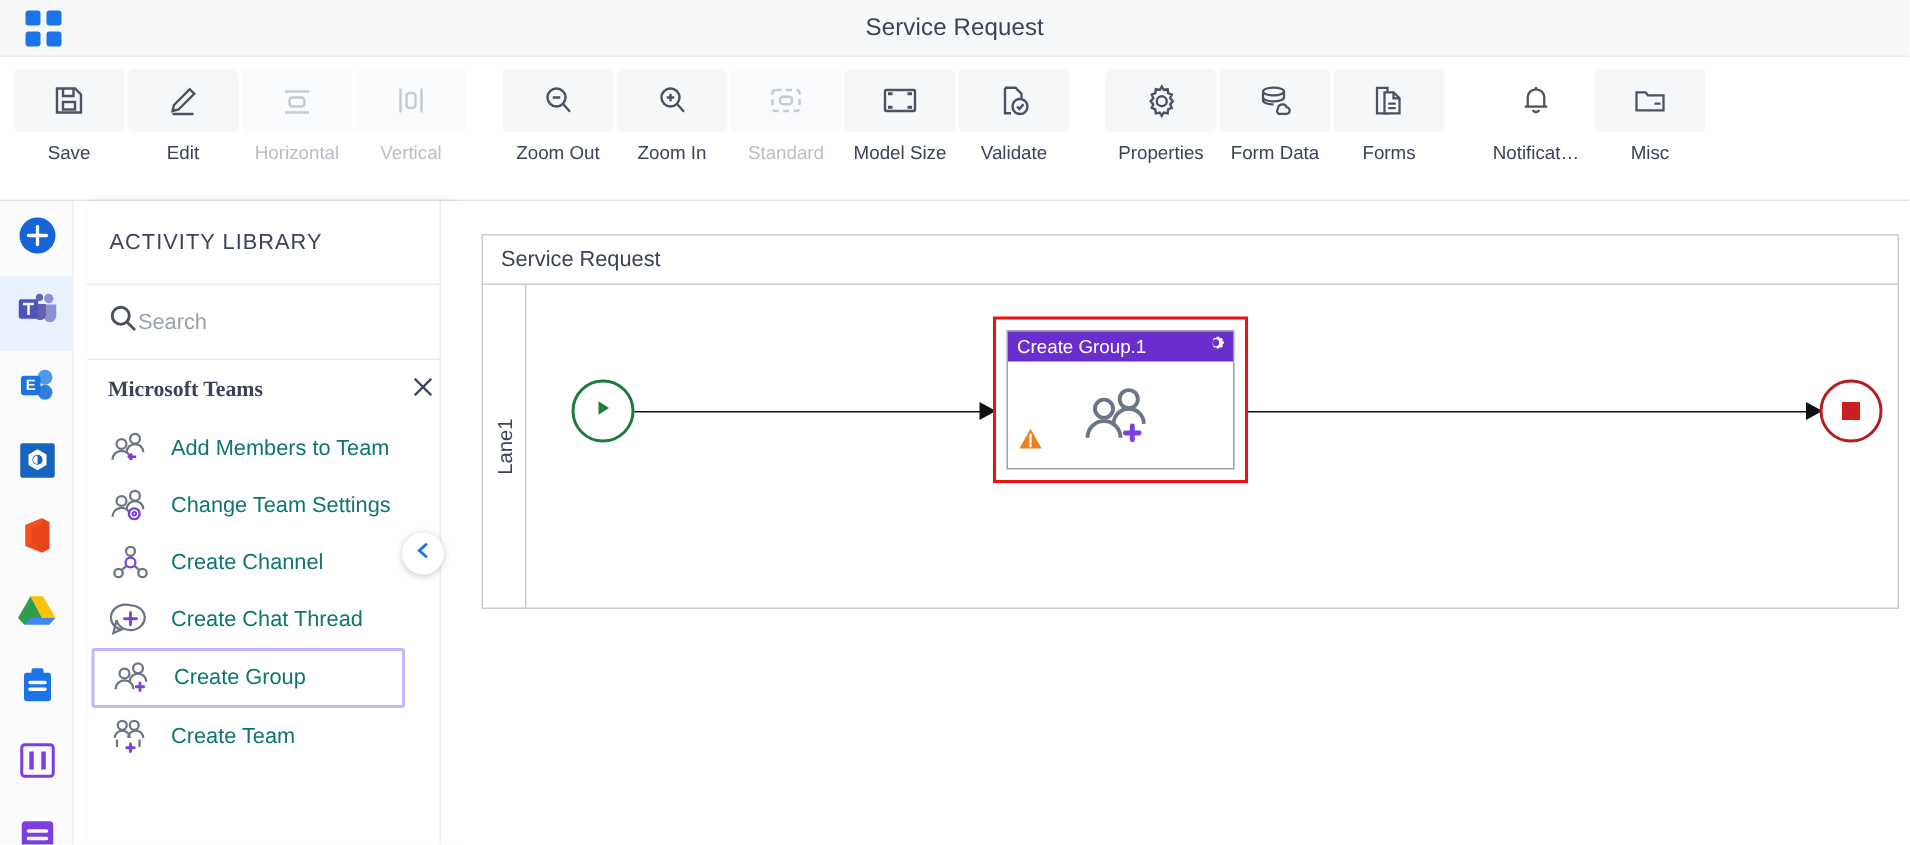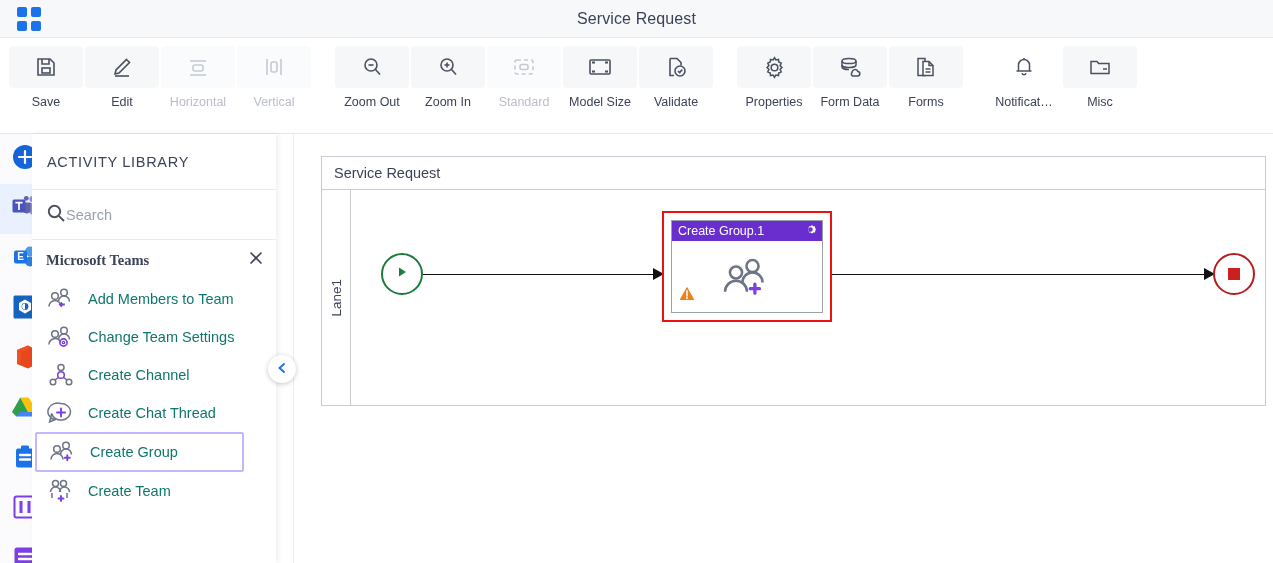--- a/index.html
+++ b/index.html
@@ -59,21 +59,21 @@
   }
   .rail-item {
     width: 49px; height: 50px;
     display: flex; align-items: center; justify-content: center;
     cursor: pointer;
   }
   .rail-item.active { background: #e8f1fd; }
 
   
   .panel {
-    position: absolute; left: 32px; top: 134px; width: 244px; height: 429px;
+    position: absolute; left: 58px; top: 134px; width: 244px; height: 429px;
     background: #ffffff;
     box-shadow: 2px 0 6px rgba(0,0,0,.07);
   }
   .panel-title {
     height: 56px; line-height: 56px; padding-left: 15px;
     font-size: 14.5px; letter-spacing: .7px; color: #3c4257;
     border-bottom: 1px solid #e8eaee;
   }
   .search-row {
     height: 50px; display: flex; align-items: center; gap: 0;

